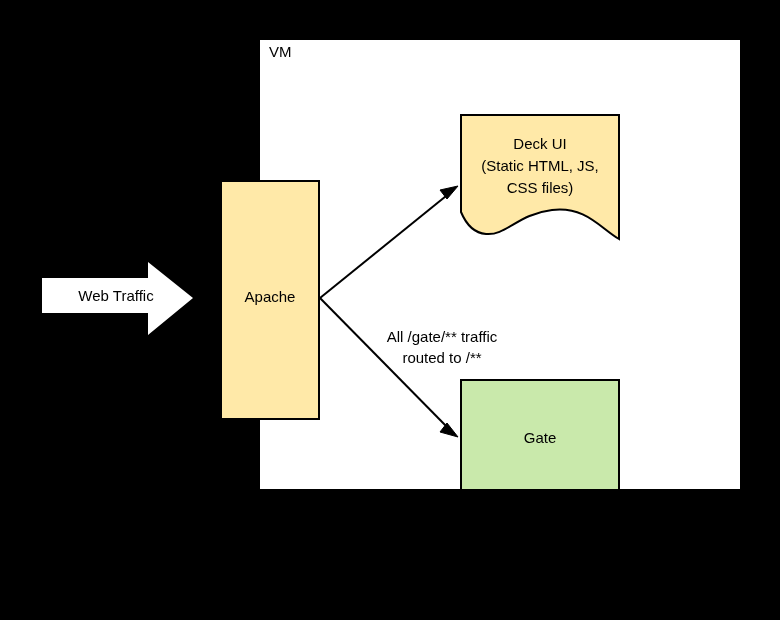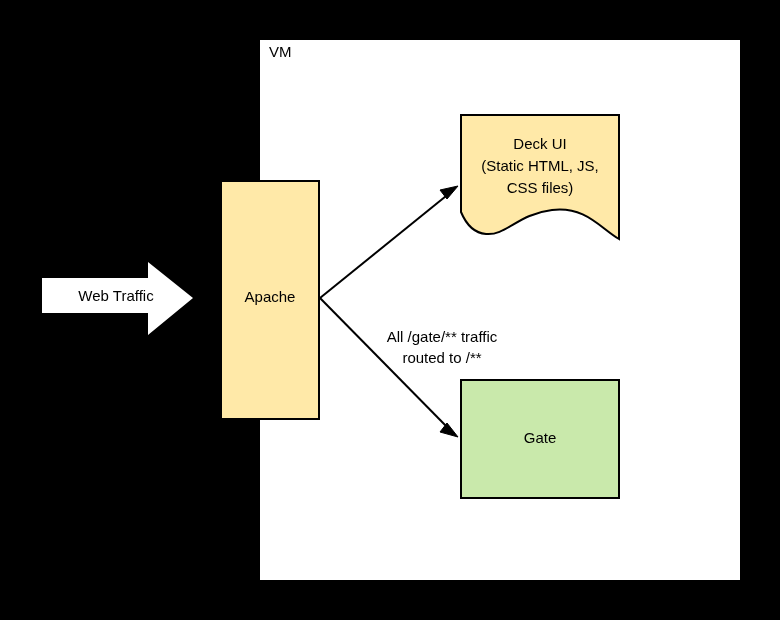--- a/index.html
+++ b/index.html
@@ -3,21 +3,21 @@
 <meta charset="utf-8">
 <style>
   html, body {
     margin: 0;
     padding: 0;
     background: #000000;
   }
   #canvas {
     position: relative;
     width: 780px;
-    height: 620px;
+    height: 489px;
     background: #000000;
     overflow: hidden;
     font-family: "Liberation Sans", sans-serif;
     text-align: center;
   }
   #diagram-svg {
     position: absolute;
     left: 0;
     top: 0;
     width: 780px;

